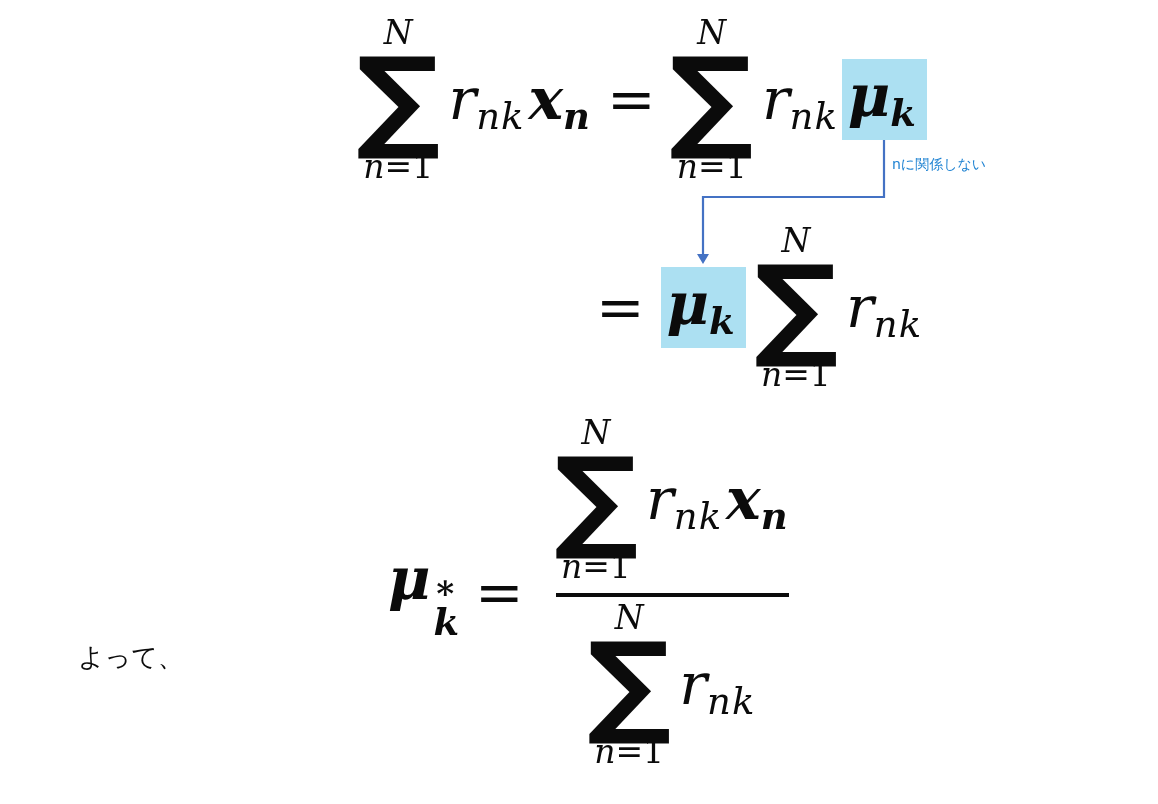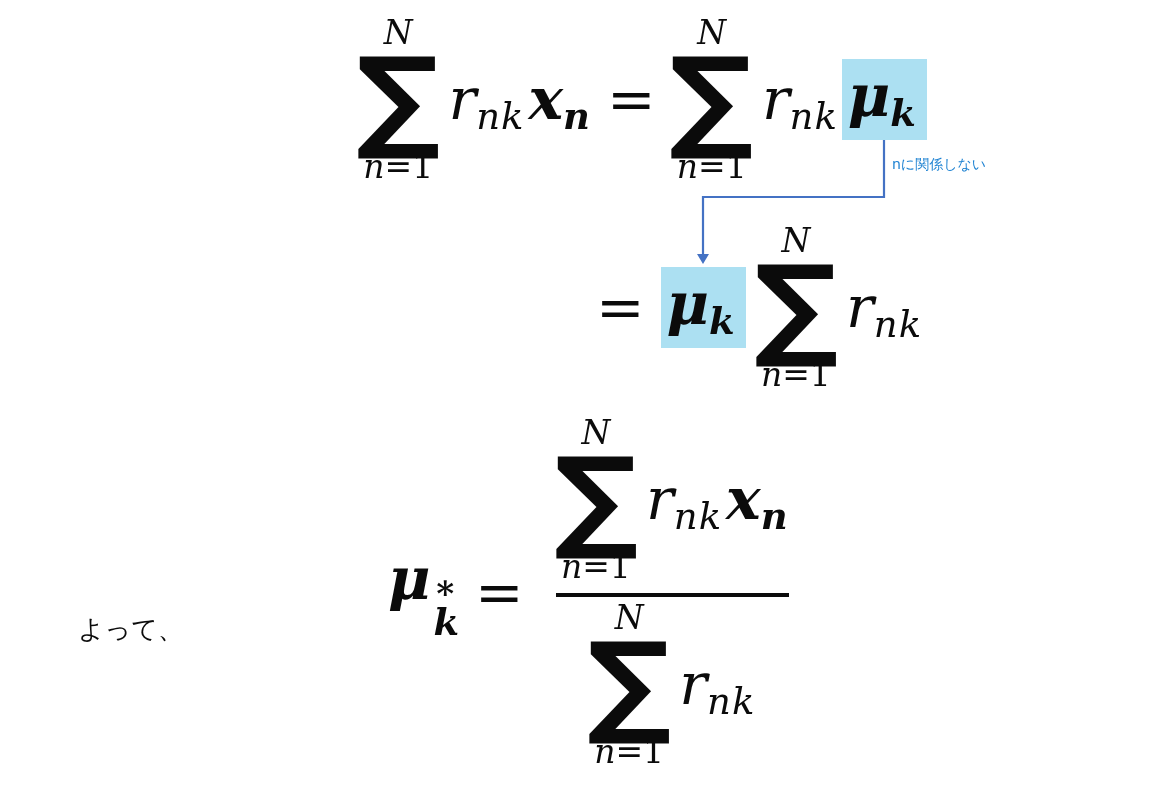--- a/index.html
+++ b/index.html
@@ -48,21 +48,21 @@
   .frac-row { display:flex; align-items:center; }
   .frac-bar { align-self:stretch; height:4px; background:var(--ink,#0b0b0b); margin:10px 0 4px; }
 
   
   .annotation {
     position:absolute; left:905px; top:172px;
     font-family:"DejaVu Sans", sans-serif; font-size:14px;
     color:var(--annotation,#1e82d2); line-height:1.2;
   }
   .caption {
-    position:absolute; left:78px; top:612px;
+    position:absolute; left:78px; top:640px;
     font-family:Liberation Serif, serif; font-size:26px;
     color:var(--ink,#0b0b0b);
   }
 
   svg.overlay { position:absolute; left:0; top:0; width:1158px; height:804px; pointer-events:none; }
   .conn-line { fill:none; stroke:var(--arrow,#4472c4); stroke-width:2.2; }
   .conn-head { fill:var(--arrow,#4472c4); stroke:none; }
 </style>
 </head>
 <body>

